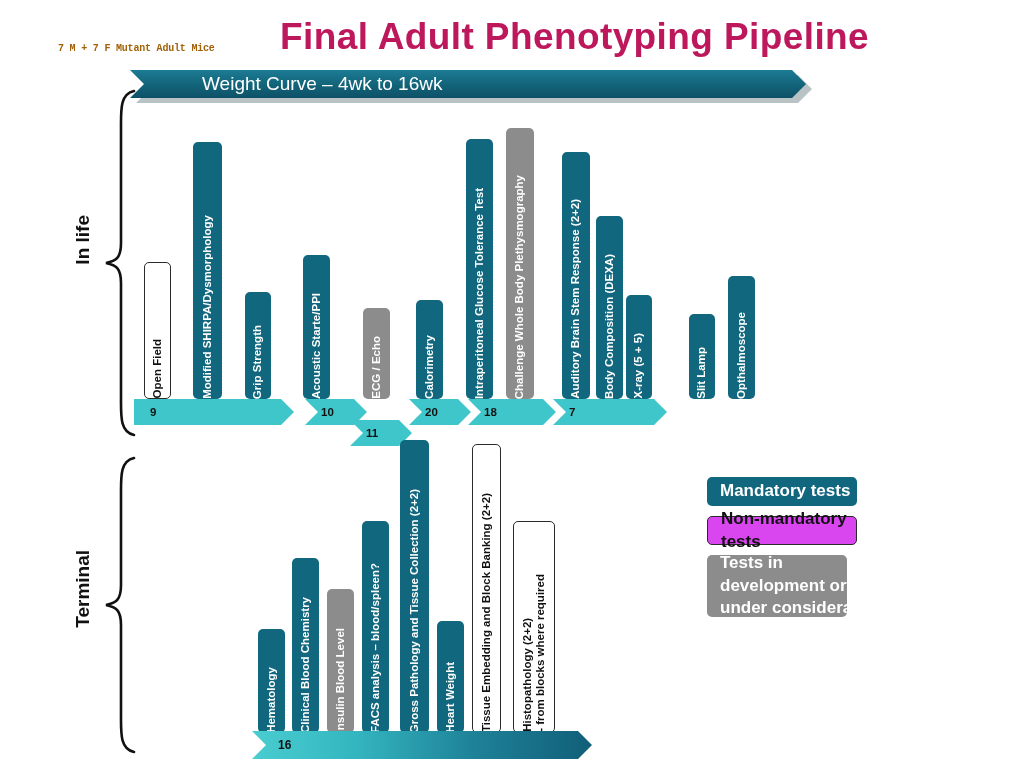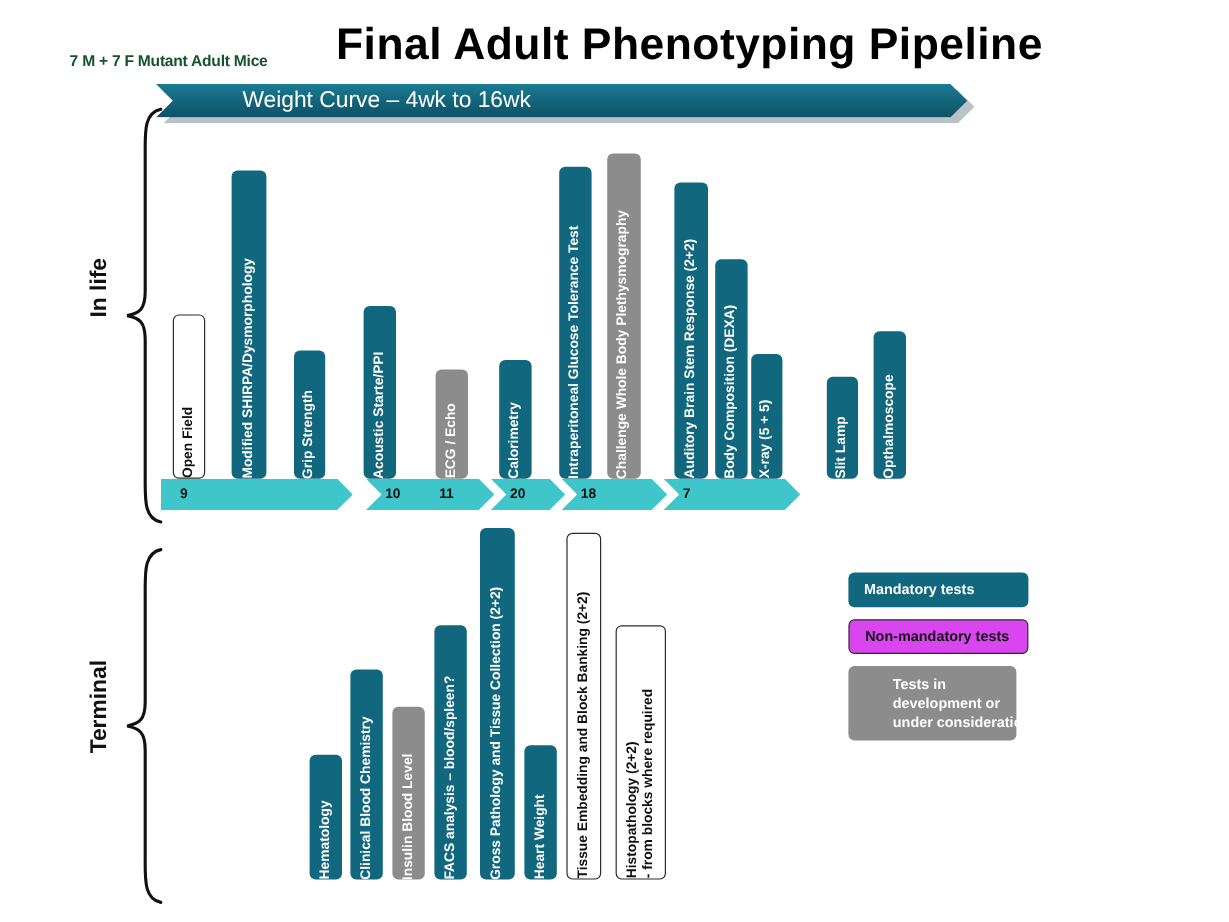--- a/index.html
+++ b/index.html
@@ -8,26 +8,26 @@
     background:#ffffff;
     font-family:"Liberation Sans", sans-serif;
     overflow:hidden;
     position:relative;
   }
   #stage{position:absolute;left:0;top:0;width:1024px;height:768px;}
 
   
   .subtitle{
     position:absolute;left:58px;top:43px;
-    font-size:13px;font-weight:bold;color:#14532d;
-    letter-spacing:-0.2px;white-space:nowrap;
+    font-size:10px;font-weight:bold;color:#a16207;
+    letter-spacing:-0.2px;white-space:nowrap;font-family:Liberation Mono, monospace;
   }
   .maintitle{
     position:absolute;left:280px;top:16px;width:740px;
-    font-size:37px;font-weight:bold;color:#000000;
+    font-size:37px;font-weight:bold;color:#be185d;
     letter-spacing:0.4px;white-space:nowrap;
   }
 
   
   .banner-wrap{position:absolute;left:130px;top:70px;width:676px;height:30px;}
   .banner-shadow{
     position:absolute;left:6px;top:5px;width:676px;height:28px;
     background:#b9c3c6;
     clip-path:polygon(0 0, calc(100% - 14px) 0, 100% 50%, calc(100% - 14px) 100%, 0 100%, 14px 50%);
   }
@@ -95,21 +95,21 @@
     display:flex;align-items:center;
   }
   .chev16 .wk{font-size:12px;font-weight:bold;color:#111;margin-left:26px;}
 
   
   .legend{position:absolute;}
   .lg-item{
     position:absolute;border-radius:5px;box-sizing:border-box;
     display:flex;align-items:center;
   }
-  .lg-item .lgtxt{font-size:12px;font-weight:bold;margin-left:13px;line-height:1.35;}
+  .lg-item .lgtxt{font-size:17px;font-weight:bold;margin-left:13px;line-height:1.35;}
   .lg-mandatory{background:#11677E;}
   .lg-mandatory .lgtxt{color:#ffffff;}
   .lg-non{background:#d946ef;border:1.4px solid #2b2b2b;}
   .lg-non .lgtxt{color:#111111;}
   .lg-dev{background:#8C8C8C;}
   .lg-dev .lgtxt{color:#ffffff;}
 </style>
 </head>
 <body>
 
@@ -186,21 +186,21 @@
   <div class="bar mandatory" style="left:728px;top:276px;width:27px;height:123px;">
     <span class="txt">Opthalmoscope</span>
   </div>
 
   <div class="chev first" style="left:134px;top:399px;width:160px;">
     <span class="wk">9</span>
   </div>
   <div class="chev mid" style="left:305px;top:399px;width:62px;">
     <span class="wk">10</span>
   </div>
-  <div class="chev mid" style="left:350px;top:399px;width:62px;">
+  <div class="chev mid" style="left:350px;top:420px;width:62px;">
     <span class="wk">11</span>
   </div>
   <div class="chev mid" style="left:409px;top:399px;width:62px;">
     <span class="wk">20</span>
   </div>
   <div class="chev mid" style="left:468px;top:399px;width:88px;">
     <span class="wk">18</span>
   </div>
   <div class="chev mid" style="left:553px;top:399px;width:114px;">
     <span class="wk">7</span>
@@ -232,28 +232,31 @@
 
   <div class="bar nonmandatory" style="left:472px;top:444px;width:29px;height:289px;">
     <span class="txt">Tissue Embedding and Block Banking (2+2)</span>
   </div>
 
   <div class="bar nonmandatory" style="left:513px;top:521px;width:42px;height:212px;">
     <span class="txt two-line" style="white-space: pre;">Histopathology (2+2)
 - from blocks where required</span>
   </div>
 
+  <div class="chev16" style="left:252px;top:731px;width:340px;">
+    <span class="wk">16</span>
+  </div>
 
   <div class="legend" style="left:0;top:0;width:1024px;height:768px;">
     <div class="lg-item lg-mandatory" style="left:707px;top:477px;width:150px;height:29px;">
       <span class="lgtxt">Mandatory tests</span>
     </div>
     <div class="lg-item lg-non" style="left:707px;top:516px;width:150px;height:29px;">
       <span class="lgtxt">Non-mandatory tests</span>
     </div>
-    <div class="lg-item lg-dev" style="left:707px;top:555px;width:140px;height:62px;padding-left:24px;">
+    <div class="lg-item lg-dev" style="left:707px;top:555px;width:140px;height:62px;">
       <span class="lgtxt" style="white-space: pre;">Tests in
 development or
 under consideration</span>
     </div>
   </div>
 
 </div>
 
 </body></html>

